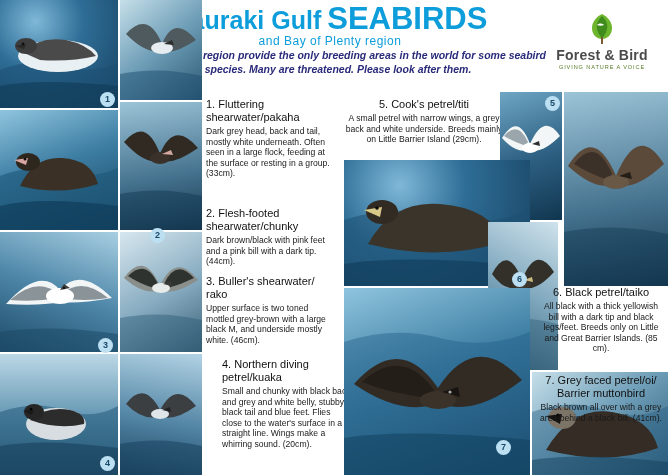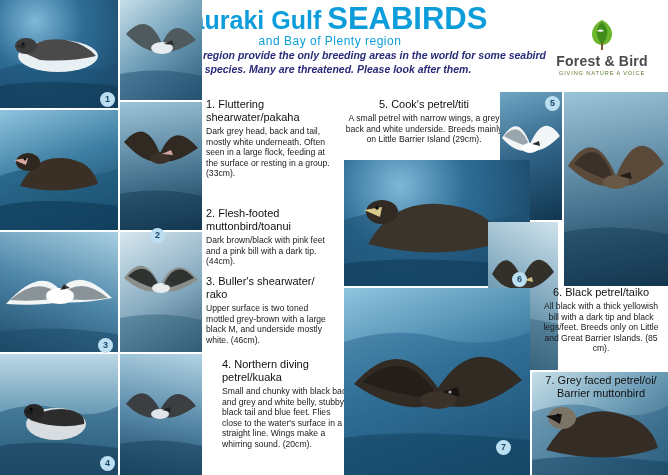--- a/index.html
+++ b/index.html
@@ -62,21 +62,21 @@
     color: #2a2a7a;
     font-size: 10.5px;
     font-style: italic;
     font-weight: bold;
     line-height: 14px;
   }
 
   
   .logo {
     position: absolute;
-    right: 6px; top: 18px;
+    right: 6px; top: 12px;
     width: 120px; height: 72px;
     text-align: center;
   }
   .logo-mark {
     width: 34px; height: 34px;
     margin: 0 auto 1px auto;
     position: relative;
   }
   .logo-name {
     color: #4a4a4a;
@@ -272,21 +272,21 @@
       <path d="M0 90 Q40 82 82 92 L82 121 L0 121 Z" fill="#17415e" opacity="0.55"></path>
     </svg>
   </div>
 
   <div class="entry" style="left:206px; top:98px; width:130px;">
     <h3><span>1.</span> <span>Fluttering shearwater/pakaha</span></h3>
     <p>Dark grey head, back and tail, mostly white underneath. Often seen in a large flock, feeding at the surface or resting in a group. (33cm).</p>
   </div>
 
   <div class="entry" style="left:206px; top:207px; width:130px;">
-    <h3><span>2.</span> <span>Flesh-footed muttonbird/toanui</span></h3>
+    <h3><span>2.</span> <span>Flesh-footed shearwater/chunky</span></h3>
     <p>Dark brown/black with pink feet and a pink bill with a dark tip. (44cm).</p>
   </div>
 
   <div class="entry" style="left:206px; top:275px; width:130px;">
     <h3><span>3.</span> <span>Buller's shearwater/ rako</span></h3>
     <p>Upper surface is two toned mottled grey-brown with a large black M, and underside mostly white. (46cm).</p>
   </div>
 
   <div class="entry" style="left:222px; top:358px; width:130px;">
     <h3><span>4.</span> <span>Northern diving petrel/kuaka</span></h3>
@@ -363,15 +363,16 @@
       <path d="M14 78 Q40 34 80 40 Q118 46 126 76 Q76 94 14 78 Z" fill="#352d25"></path>
       <ellipse cx="30" cy="46" rx="14" ry="11" fill="#7d7468"></ellipse>
       <path d="M14 44 L30 42 L28 52 Z" fill="#151312"></path>
       <circle cx="26" cy="43" r="1.6" fill="#0a0a0a"></circle>
       <path d="M0 88 Q50 80 136 90 L136 103 L0 103 Z" fill="#143f5c" opacity="0.5"></path>
     </svg>
   </div>
 
   <div class="entry center" style="left:538px; top:374px; width:126px;">
     <h3><span>7.</span> <span>Grey faced petrel/oi/ Barrier muttonbird</span></h3>
+    <p>Black brown all over with a grey area behind a black bill. (41cm).</p>
   </div>
 
 </div>
 
 </body></html>

